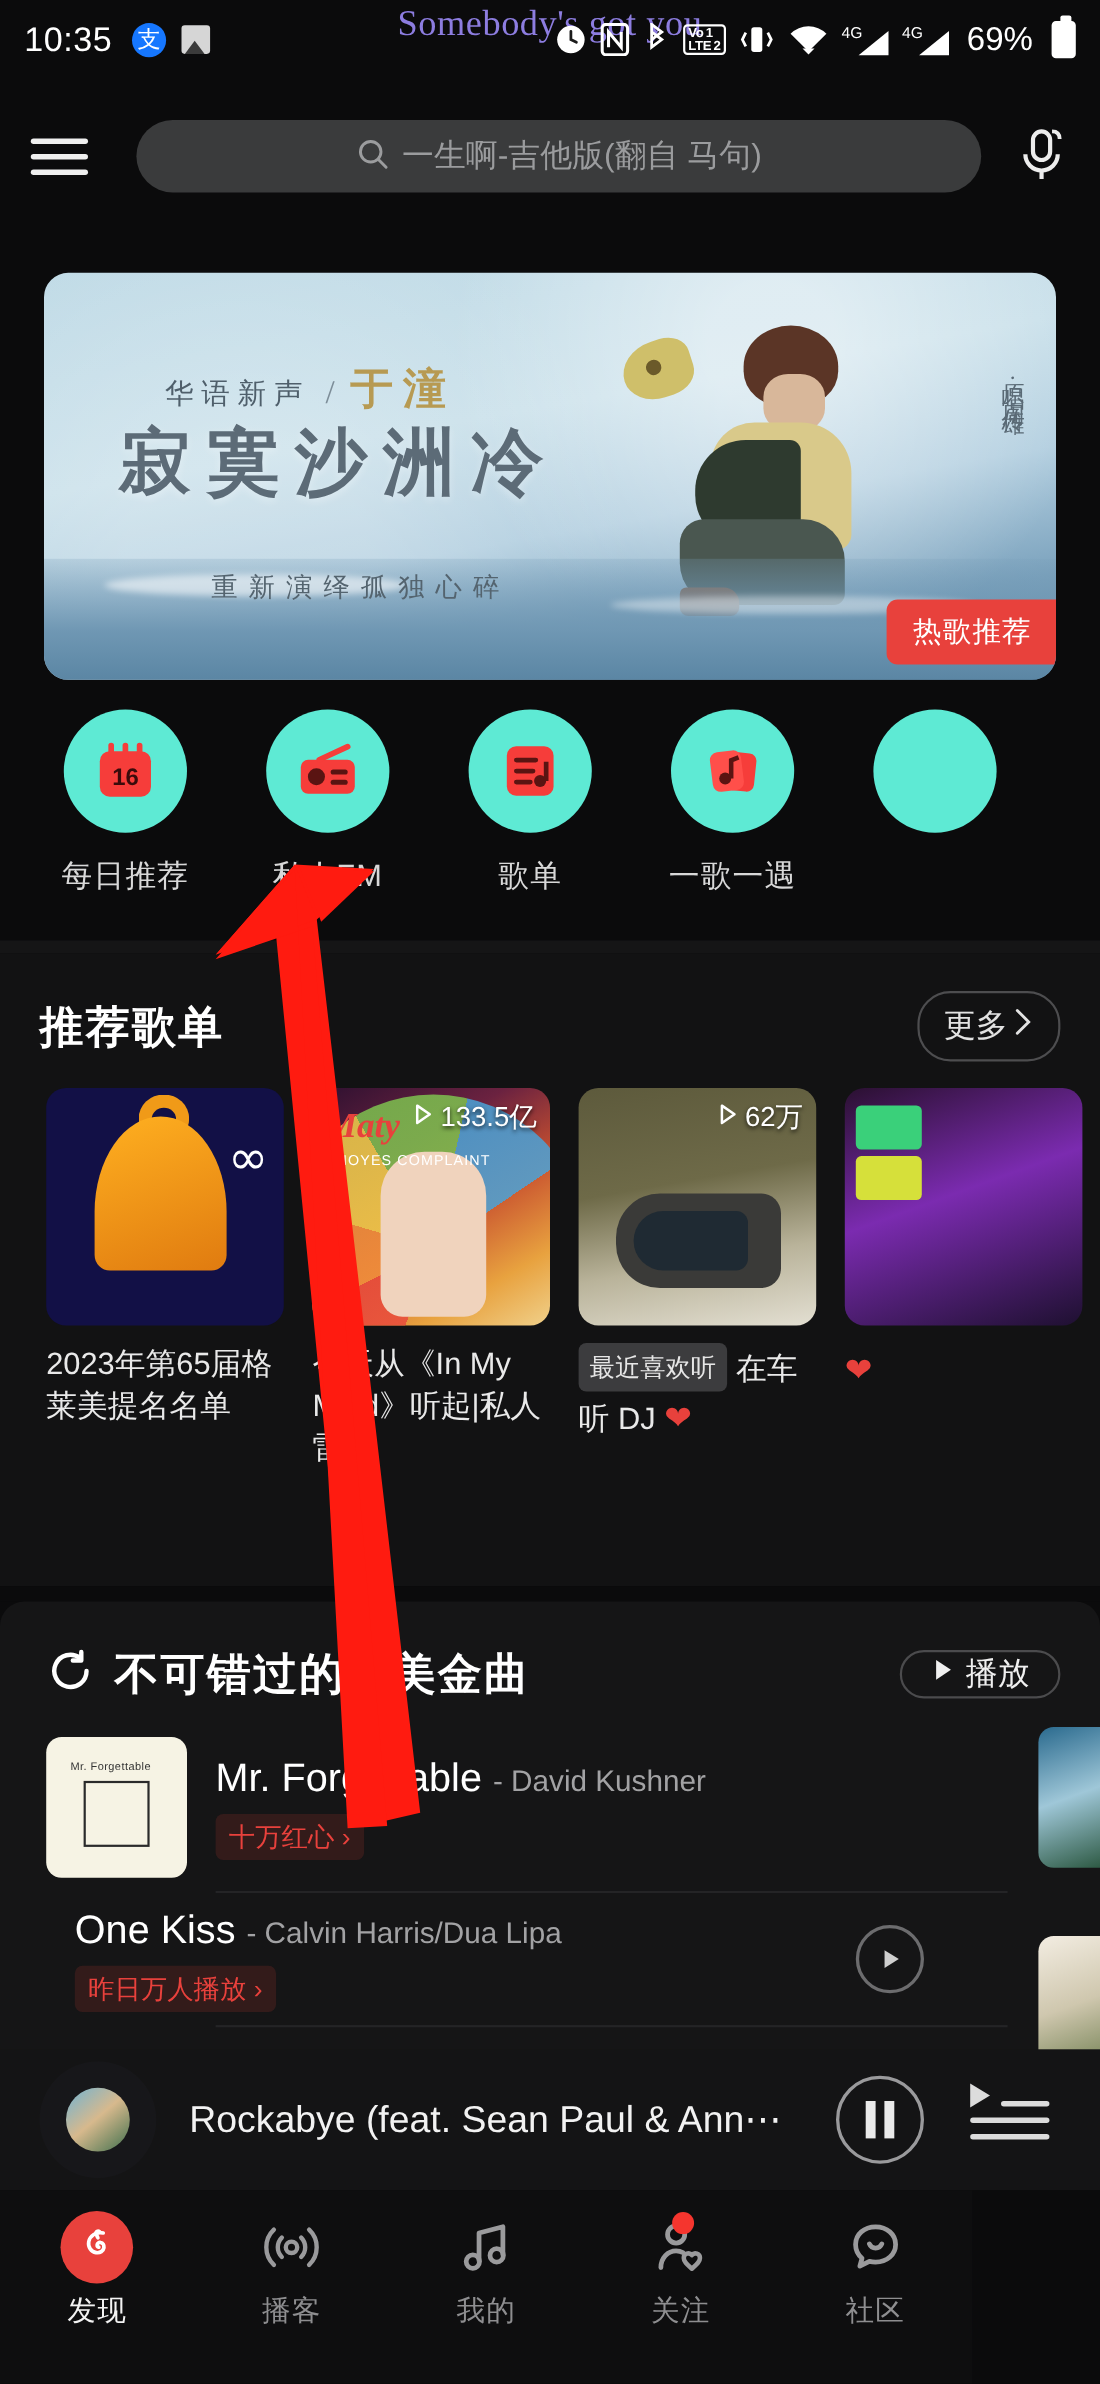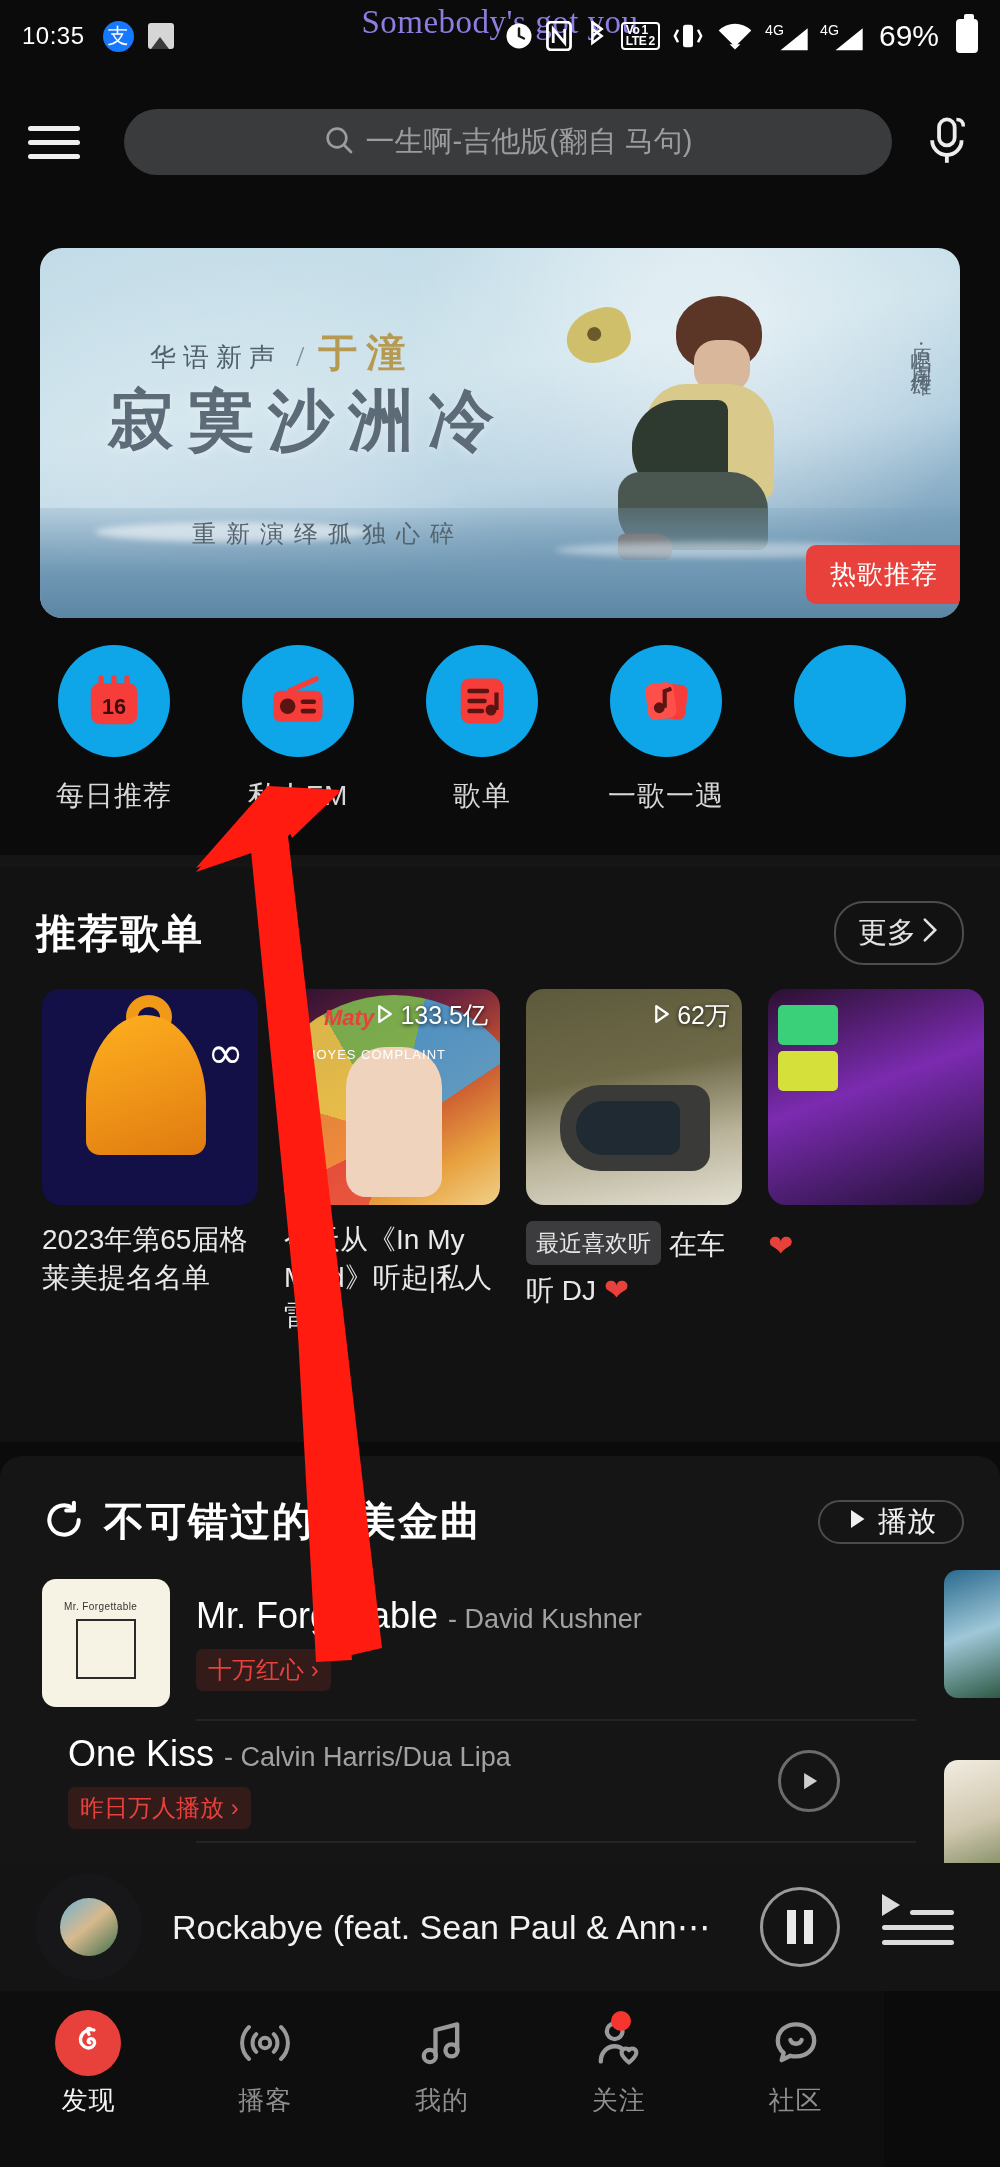--- a/index.html
+++ b/index.html
@@ -10,21 +10,21 @@
     overflow: hidden;
   }
   #phone { position: relative; width: 1000px; height: 2167px; background: #0b0b0c; }
 
   
   .statusbar {
     position: absolute; top: 0; left: 0; width: 1000px; height: 72px;
     display: flex; align-items: center; padding: 0 22px;
     color: #fff;
   }
-  .sb-clock { font-size: 24px; letter-spacing: .5px; font-weight: 400; }
+  .sb-clock { font-size: 31px; letter-spacing: .5px; font-weight: 400; }
   .sb-left-icons { display: flex; align-items: center; gap: 14px; margin-left: 18px; }
   .alipay-icon {
     width: 31px; height: 31px; border-radius: 50%; background: #1677ff;
     color: #fff; font-size: 21px; line-height: 31px; text-align: center;
     font-family: "DejaVu Sans", sans-serif;
   }
   .gallery-icon {
     width: 26px; height: 26px; background: #d6d6d6; border-radius: 3px; position: relative; overflow: hidden;
   }
   .gallery-icon:after{
@@ -145,21 +145,21 @@
   
   .quickrow {
     position: absolute; top: 645px; left: 0; width: 1000px; height: 190px;
     display: flex; align-items: flex-start; padding-left: 22px; gap: 0;
   }
   .quick {
     width: 184px; flex: 0 0 184px; display: flex; flex-direction: column; align-items: center;
   }
   .quick-circle {
     width: 112px; height: 112px; border-radius: 50%;
-    background: #0ea5e9; display: flex; align-items: center; justify-content: center;
+    background: #5eead4; display: flex; align-items: center; justify-content: center;
   }
   .quick-label { margin-top: 20px; color: #d8d8d8; font-size: 28px; letter-spacing: 1px; white-space: nowrap; }
   .divider { position: absolute; top: 855px; left: 0; width: 1000px; height: 12px; background: #151516; }
 
   
   .sec-playlists { position: absolute; top: 867px; left: 0; width: 1000px; height: 575px; background:#121213; border-radius: 0; }
   .sec-head { display:flex; align-items:center; justify-content:space-between; padding: 34px 36px 0 36px; }
   .sec-title { color: #fff; font-size: 40px; font-weight: 700; letter-spacing: 2px; }
   .more-btn {
     border: 2px solid #4d4d4f; border-radius: 30px; color: #e2e2e2; font-size: 29px;
@@ -190,21 +190,21 @@
     position:absolute; left:84px; top:6px; width:46px;height:44px;border:12px solid #f09a18;border-radius:50%;border-bottom-color:transparent;
   }
   .art-bell .inf { position:absolute; right: 14px; top: 38px; color:#fff; font-size: 44px; font-family:"DejaVu Sans",sans-serif;}
   .art-maty { background: linear-gradient(150deg,#2c1030 0%, #6b2240 30%, #c8512f 55%, #e8a23f 80%, #f0d08a 100%); }
   .art-maty .rainbow {
     position:absolute; left:-30px; bottom:-70px; width: 280px; height: 280px; border-radius:50%;
     background: conic-gradient(from 200deg, #e94b3c 0 12%, #f2923c 12% 24%, #f3d14b 24% 36%, #7ec24f 36% 48%, #4aa3d8 48% 60%, transparent 60%);
     opacity:.85;
   }
   .art-maty .lady { position:absolute; left: 62px; top: 58px; width: 96px; height: 150px; background: #f0d3bd; border-radius: 40px 40px 20px 20px; }
-  .art-maty .label1 { position:absolute; top: 16px; left: 12px; color:#e8413c; font-size: 22px; font-family:Liberation Sans, sans-serif; font-weight:700; font-style:italic;margin-left:28px; }
+  .art-maty .label1 { position:absolute; top: 16px; left: 12px; color:#e8413c; font-size: 32px; font-family:Liberation Serif, serif; font-weight:700; font-style:italic; }
   .art-maty .label2 { position:absolute; top: 58px; left: 22px; color:#fff; font-size: 13px; letter-spacing:1px; }
   .art-car { background: linear-gradient(170deg,#5d5a3c 0%,#6e6a48 40%,#b9b39a 70%,#e3dfd2 100%); }
   .art-car .mirror { position:absolute; left: 34px; bottom: 34px; width: 150px; height: 86px; background: #3a3a38; border-radius: 40px 18px 18px 40px; }
   .art-car .mirror:after { content:""; position:absolute; left:16px; top:16px; width: 104px; height: 54px; background:#1f2a33; border-radius: 30px 12px 12px 30px; }
   .art-neon { background: linear-gradient(160deg,#2a1030,#7b2bb0 45%,#1e1030); }
   .art-neon .neon1 { position:absolute; top:16px; left:10px; width:60px;height:40px;background:#3ad07a;border-radius:5px; }
   .art-neon .neon2 { position:absolute; top:62px; left:10px; width:60px;height:40px;background:#d6e03a;border-radius:5px; }
 
   
   .divider2 { position: absolute; top: 1442px; left: 0; width: 1000px; height: 14px; background: #0b0b0c; }

